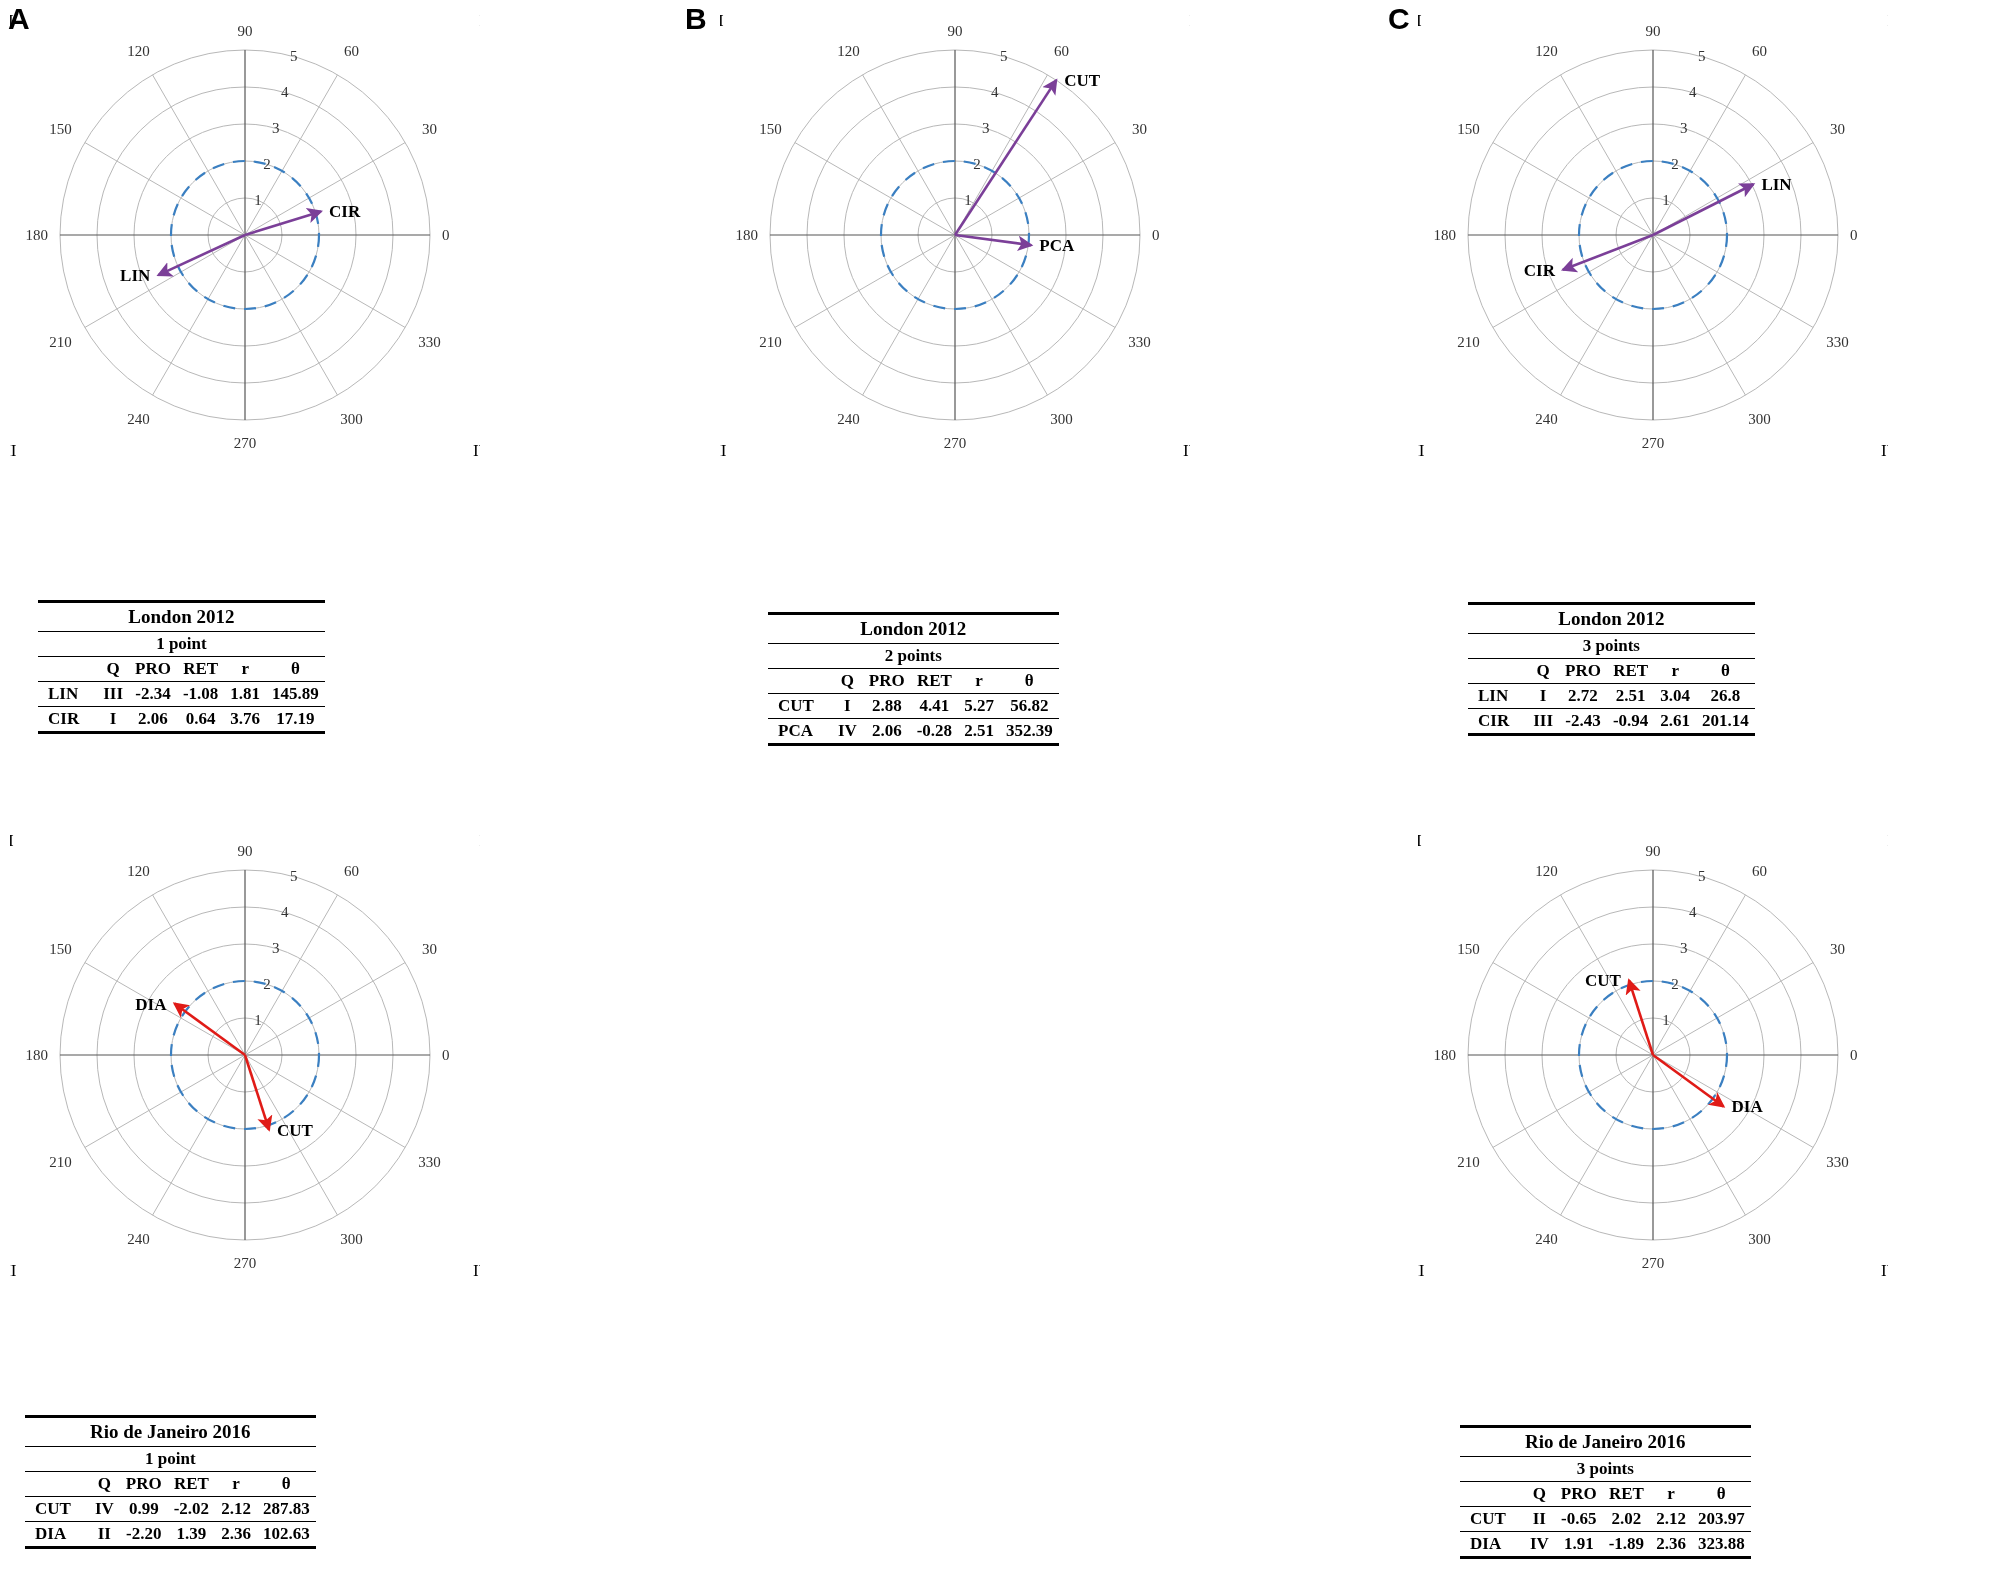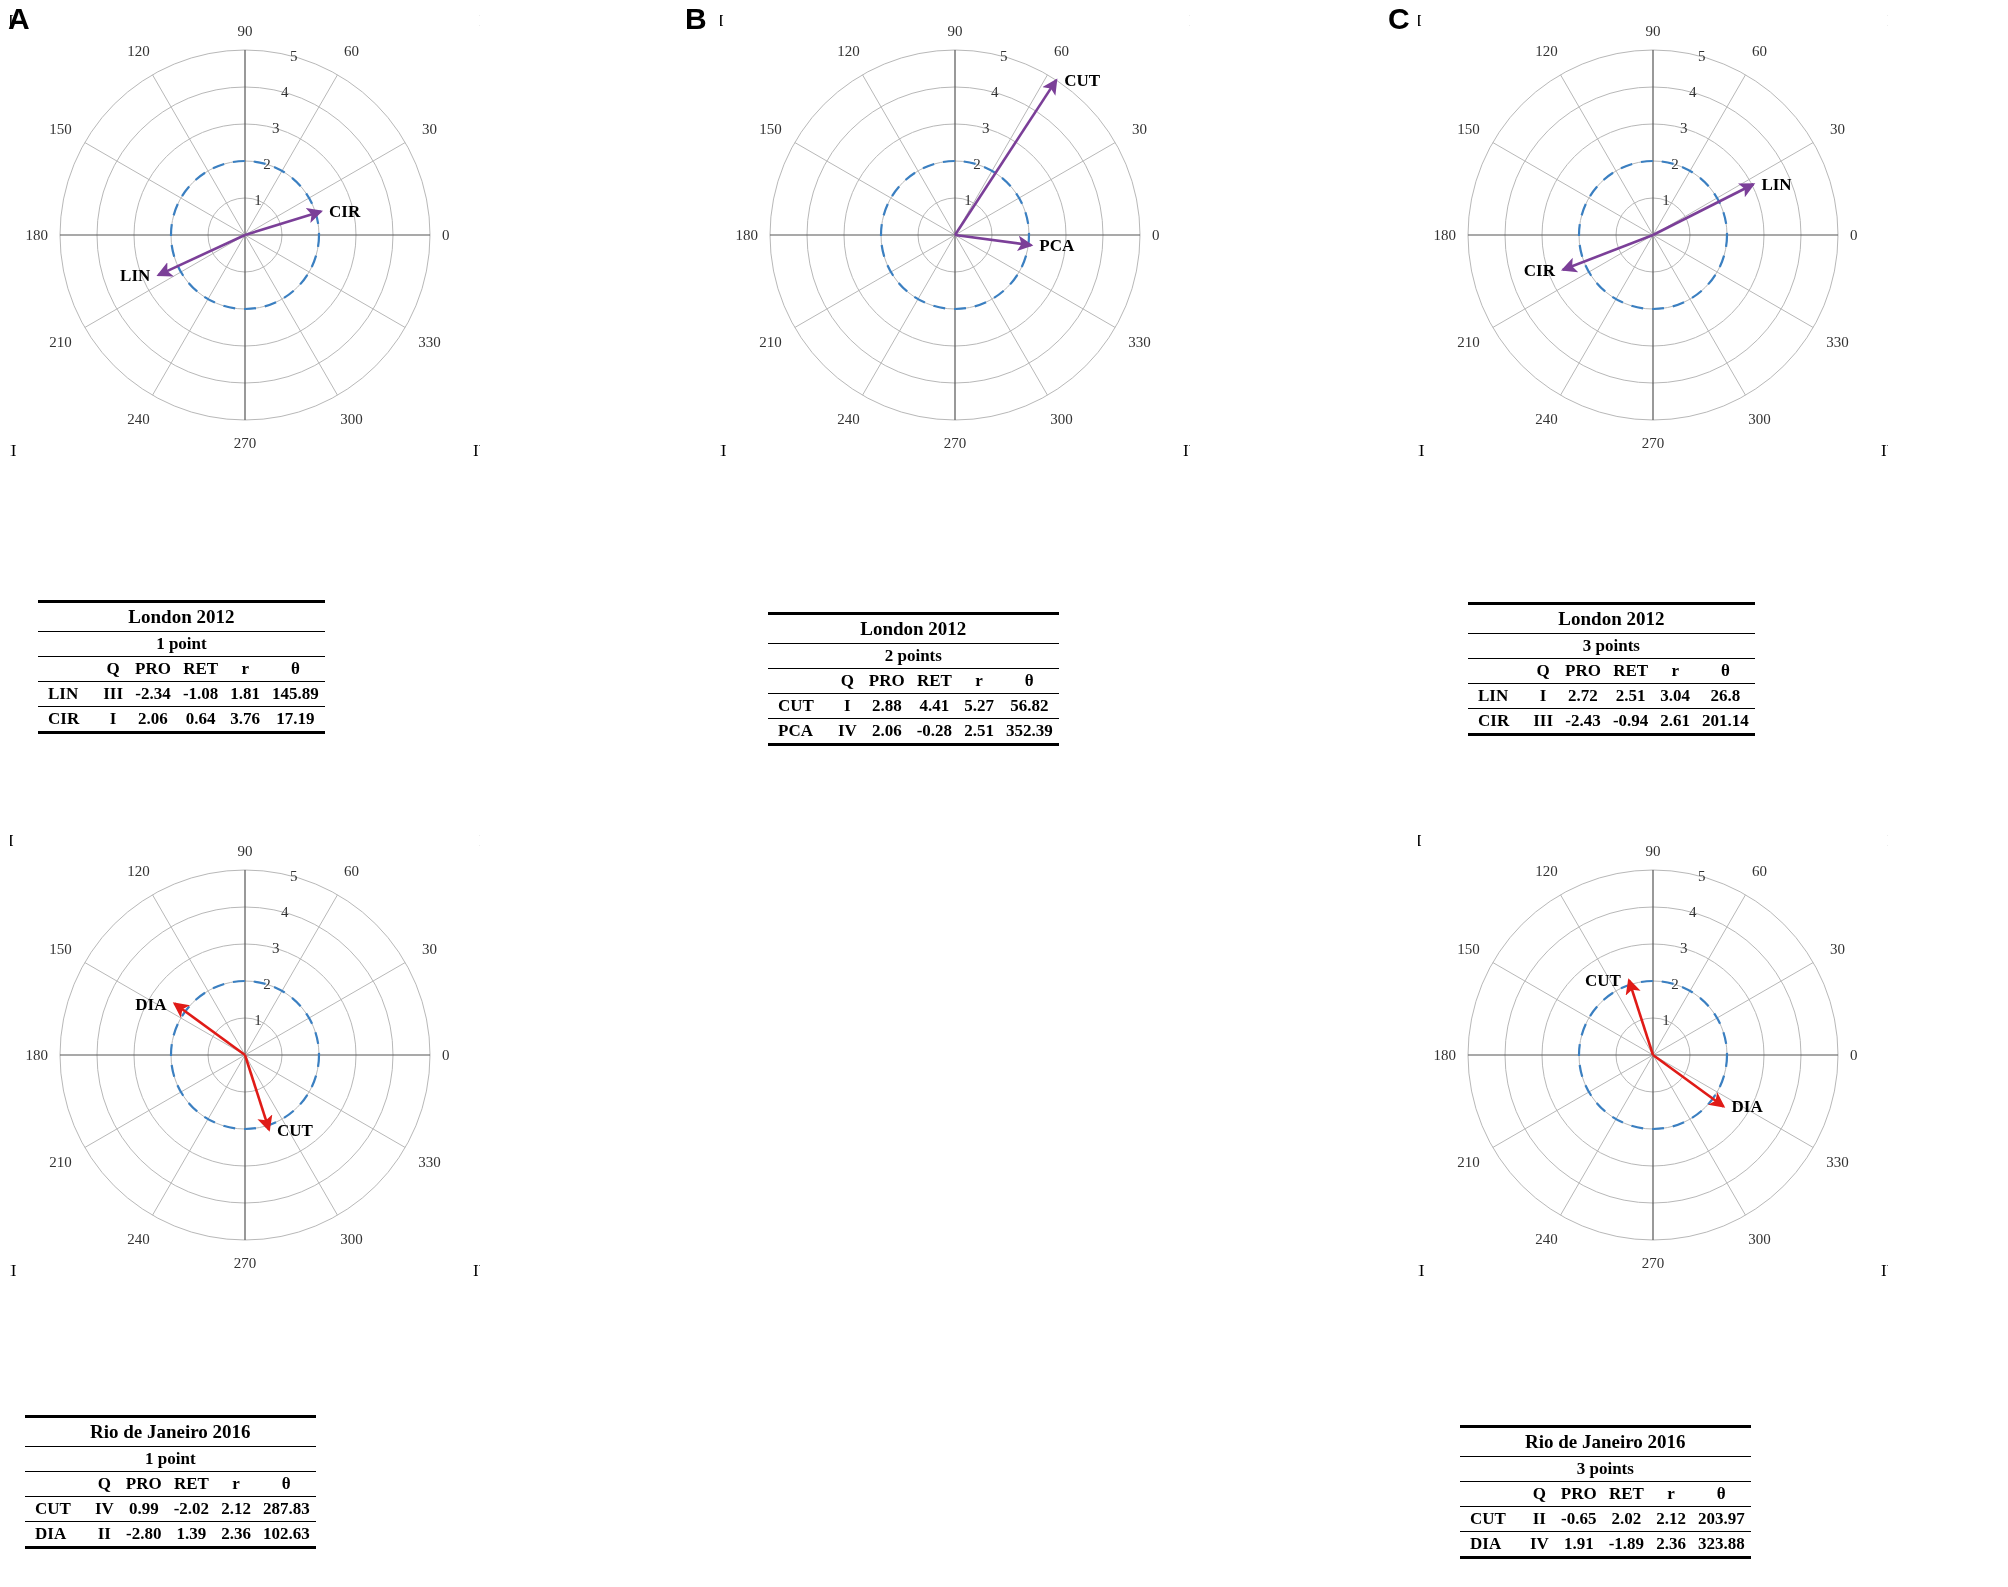--- a/index.html
+++ b/index.html
@@ -488,21 +488,21 @@
           <td class="rowlabel">CUT</td>
           <td>IV</td>
           <td>0.99</td>
           <td>-2.02</td>
           <td>2.12</td>
           <td>287.83</td>
         </tr>
         <tr class="tbl-row last">
           <td class="rowlabel">DIA</td>
           <td>II</td>
-          <td>-2.80</td>
+          <td>-2.20</td>
           <td>1.39</td>
           <td>2.36</td>
           <td>102.63</td>
         </tr>
       </tbody>
     </table>
   </div>
 <div id="table_C_rio" style="position:absolute; left:1460px;top:1425px;">
     <table class="data-table" style="position: relative;">
       <tbody>

